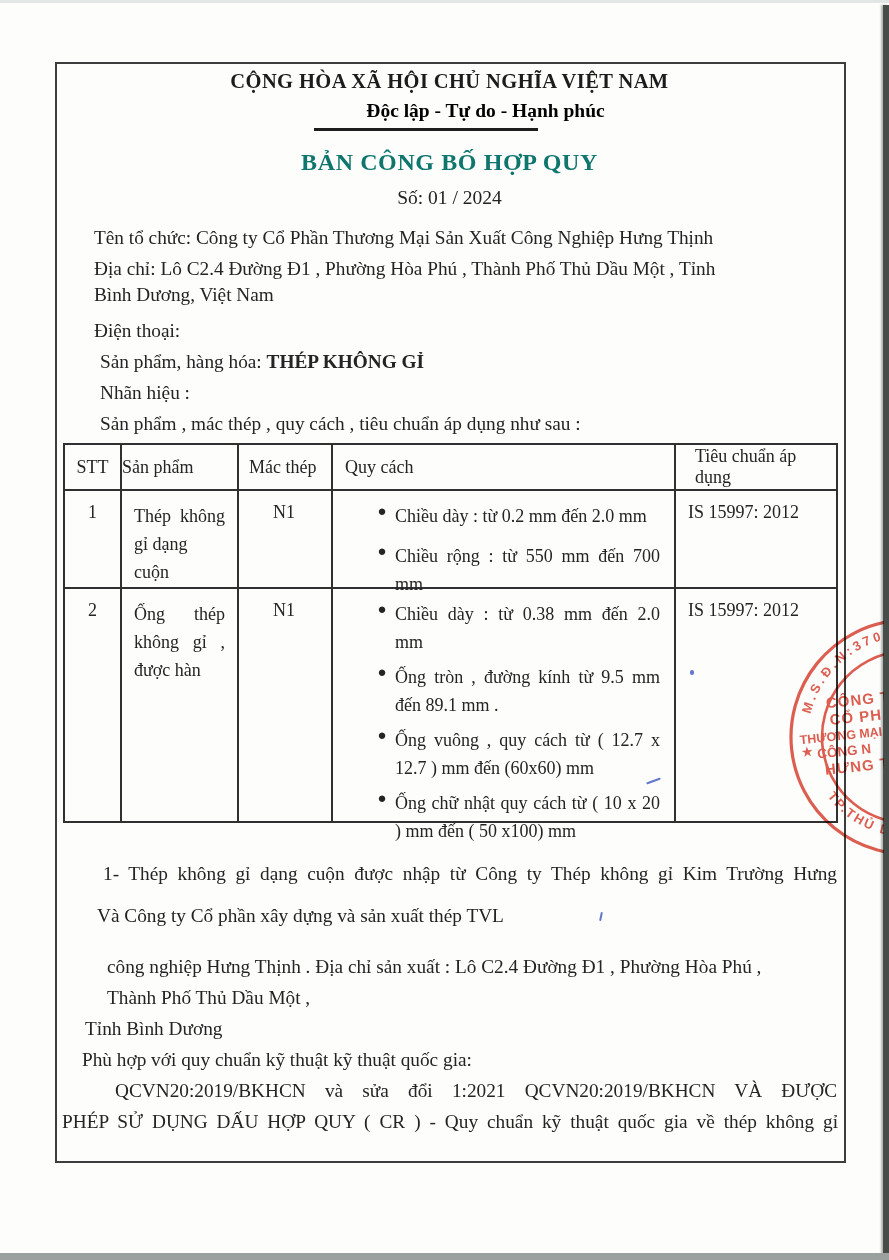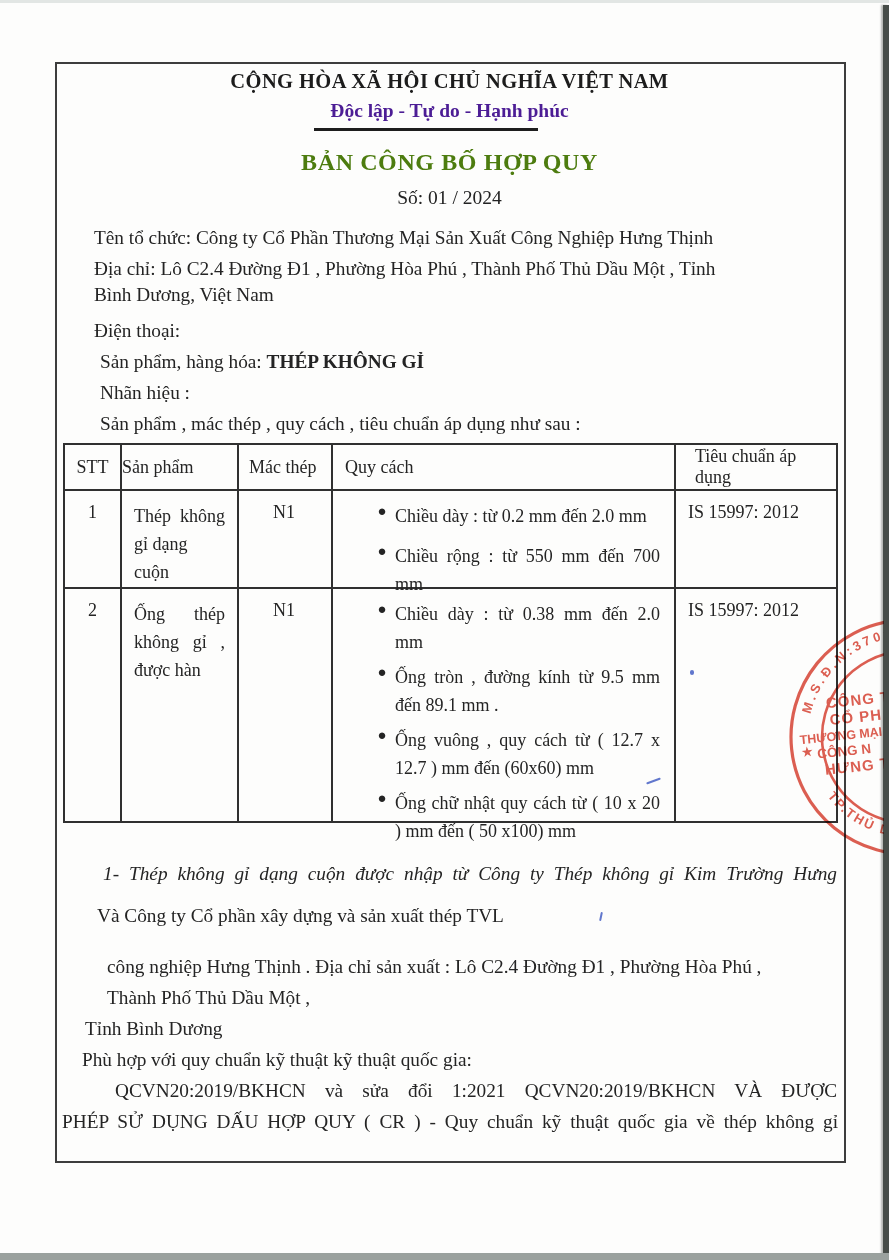--- a/index.html
+++ b/index.html
@@ -4,23 +4,23 @@
 <style>
   html,body{margin:0;padding:0;background:#e9e9e7;}
   #scan{position:relative;width:889px;height:1260px;background:#fdfdfc;overflow:hidden;
         font-family:"Liberation Serif","DejaVu Serif",serif;color:#222;}
   .abs{position:absolute;}
   
   #frame{left:55px;top:62px;width:787px;height:1097px;border:2px solid #3d3d3d;}
   
   .ctr{left:57px;width:785px;text-align:center;}
   #nat{top:70px;font-size:20.5px;font-weight:bold;letter-spacing:.4px;color:#1c1c1c;}
-  #motto{top:100px;font-size:19.5px;font-weight:bold;color:#4c1d95;}
+  #motto{top:100px;font-size:19.5px;font-weight:bold;color:#000000;padding-left:36px;}
   #mline{left:314px;top:128px;width:224px;height:2.5px;background:#1d1d1d;}
-  #title{top:149px;font-size:24px;font-weight:bold;letter-spacing:.6px;color:#4d7c0f;}
+  #title{top:149px;font-size:24px;font-weight:bold;letter-spacing:.6px;color:#0f766e;}
   #num{top:187px;font-size:19.5px;}
   .p{font-size:19.3px;line-height:27px;white-space:nowrap;color:#242424;}
   .jl{text-align:justify;text-align-last:justify;white-space:normal;}
   
   #tbl{left:63px;top:443px;width:775px;height:380px;border:2px solid #303030;box-sizing:border-box;}
   .vline,.hline{position:absolute;background:#303030;}
   .vline{width:2px;top:0;height:100%;}
   .hline{height:2px;left:0;width:100%;}
   .cell{position:absolute;box-sizing:border-box;font-size:18px;color:#242424;}
   .hc{display:flex;align-items:center;}
@@ -132,21 +132,21 @@
         <span class="bdot">●</span>
         <div class="btxt">
           <div class="bline jl">Ống chữ nhật quy cách từ ( 10 x 20</div>
           <div class="bline">) mm đến ( 50 x100) mm</div>
         </div>
       </div>
     </div>
     <div class="cell" style="left:611px;top:142px;width:160px;height:238px;padding:13px 6px 0 12px;">IS 15997: 2012</div>
   </div>
 
-  <div class="abs p jl note" style="left:103px;top:860px;width:734px;font-style:italic;">1-  Thép không gỉ dạng cuộn được nhập từ Công ty Thép không gỉ Kim Trường Hưng</div>
+  <div class="abs p jl note" style="left:103px;top:860px;width:734px;">1-  Thép không gỉ dạng cuộn được nhập từ Công ty Thép không gỉ Kim Trường Hưng</div>
   <div class="abs p note" style="left:97px;top:891px;margin-top:11px;">Và Công ty Cổ phần xây dựng và sản xuất thép TVL</div>
   <div class="abs p note" style="left:107px;top:953px;">công nghiệp Hưng Thịnh . Địa chỉ sản xuất : Lô C2.4 Đường Đ1 , Phường Hòa Phú ,</div>
   <div class="abs p note" style="left:107px;top:984px;">Thành Phố Thủ Dầu Một ,</div>
   <div class="abs p note" style="left:85px;top:1015px;">Tỉnh Bình Dương</div>
   <div class="abs p note" style="left:82px;top:1046px;">Phù hợp với quy chuẩn kỹ thuật kỹ thuật quốc gia:</div>
   <div class="abs p jl note" style="left:115px;top:1077px;width:722px;">QCVN20:2019/BKHCN và sửa đổi 1:2021 QCVN20:2019/BKHCN VÀ ĐƯỢC</div>
   <div class="abs p jl note" style="left:62px;top:1108px;width:776px;">PHÉP SỬ DỤNG DẤU HỢP QUY ( CR ) - Quy chuẩn kỹ thuật quốc gia về thép không gỉ</div>
 
   <svg id="stamp" class="abs" width="126" height="256" viewBox="758 608 126 256">
     <g stroke="#d9493a" fill="none" transform="rotate(-6 908 737)">

